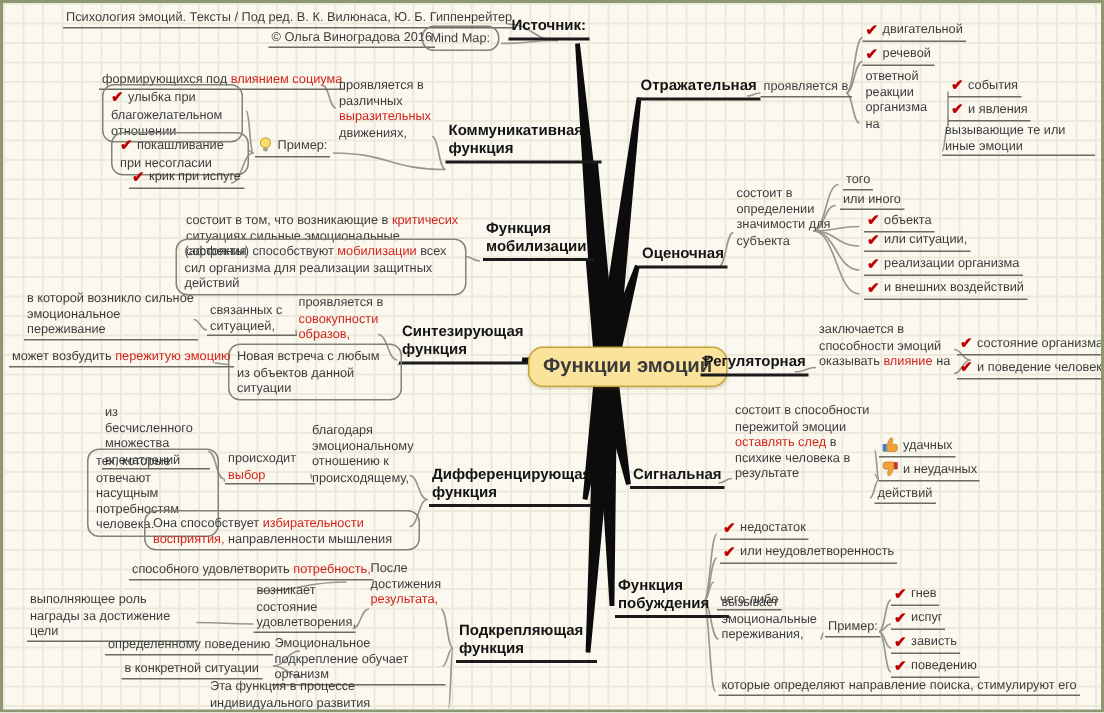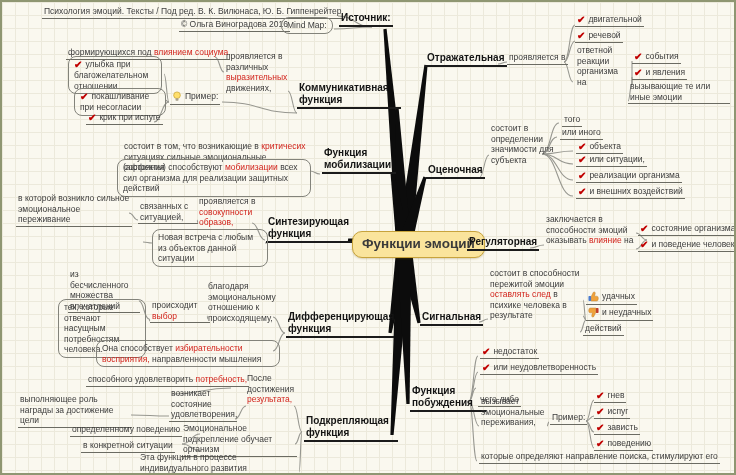--- a/index.html
+++ b/index.html
@@ -143,20 +143,21 @@
       <div class="node center nw" style="left: 350px; top: 229px;"><span>Функции эмоций</span></div>
       <div class="node label nw" style="left: 465px; top: 234px;"><span>Регуляторная</span></div>
       <div class="node plain" style="left: 543px; top: 212px; width: 100px;"><span>заключается в способности эмоций оказывать </span><span class="red">влияние</span><span> на</span></div>
       <div class="node fork nw" style="left: 636px; top: 221px; text-align: center;"><span class="ic ic-check">✔</span><span>состояние организма</span></div>
       <div class="node fork nw" style="left: 636px; top: 237px;"><span class="ic ic-check">✔</span><span>и поведение человека</span></div>
       <div class="node label" style="left: 264px; top: 214px; width: 82px;"><span>Синтезирующая функция</span></div>
       <div class="node plain" style="left: 196px; top: 194px; width: 58px;"><span>проявляется в </span><span class="red">совокупности образов,</span></div>
       <div class="node fork" style="left: 136px; top: 199px; width: 56px;"><span>связанных с ситуацией,</span></div>
       <div class="node fork" style="left: 14px; top: 191px; width: 112px;"><span>в которой возникло сильное эмоциональное переживание</span></div>
       <div class="node bubble" style="left: 150px; top: 227px; width: 104px;"><span>Новая встреча с любым из объектов данной ситуации</span></div>
+      <div class="node fork nw" style="left: 4px; top: 230px;"><span>может возбудить </span><span class="red">пережитую эмоцию</span></div>
       <div class="node label" style="left: 284px; top: 309px; width: 104px;"><span>Дифференцирующая функция</span></div>
       <div class="node plain" style="left: 205px; top: 279px; width: 64px;"><span>благодаря эмоциональному отношению к происходящему,</span></div>
       <div class="node fork" style="left: 148px; top: 298px; width: 56px;"><span>происходит </span><span class="red">выбор</span></div>
       <div class="node fork" style="left: 66px; top: 267px; width: 68px;"><span>из бесчисленного множества впечатлений</span></div>
       <div class="node bubble" style="left: 56px; top: 297px; width: 76px;"><span>тех, которые отвечают насущным потребностям человека.</span></div>
       <div class="node bubble" style="left: 94px; top: 338px; width: 172px;"><span>Она способствует </span><span class="red">избирательности восприятия,</span><span> направленности мышления</span></div>
       <div class="node label nw" style="left: 418px; top: 309px;"><span>Сигнальная</span></div>
       <div class="node plain" style="left: 487px; top: 266px; width: 95px;"><span>состоит в способности пережитой эмоции </span><span class="red">оставлять след</span><span> в психике человека в результате</span></div>
       <div class="node fork nw" style="left: 584px; top: 289px;"><span class="ic ic-thumb-up"><svg width="11" height="11" viewBox="0 0 12 12">
             <rect x="0.5" y="5.5" width="3" height="5.5" rx="0.8" fill="#4a7bd0"></rect>

